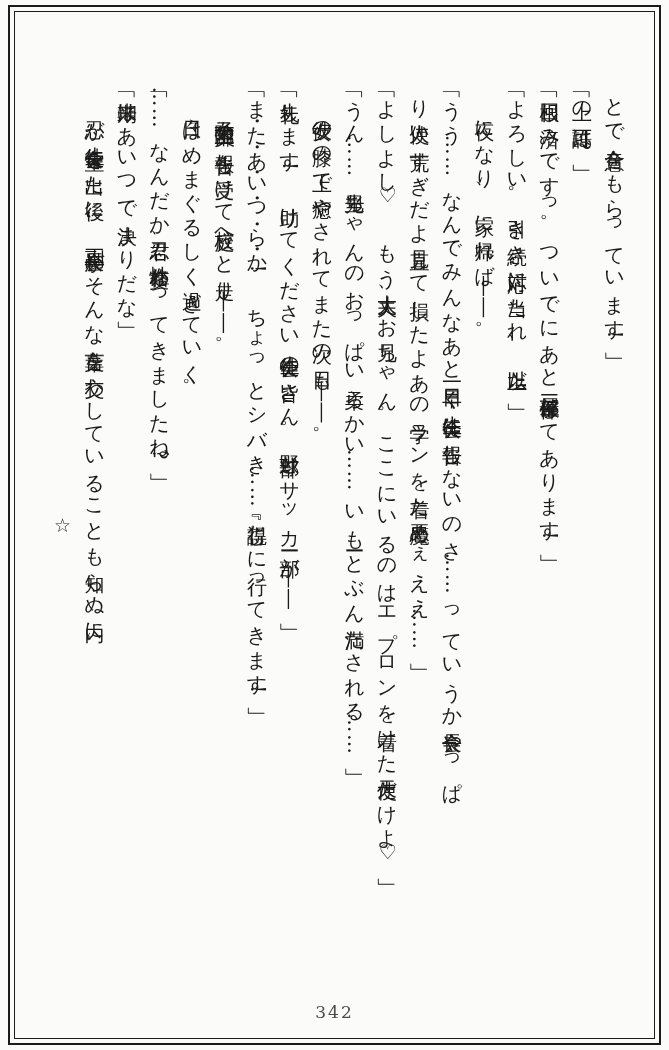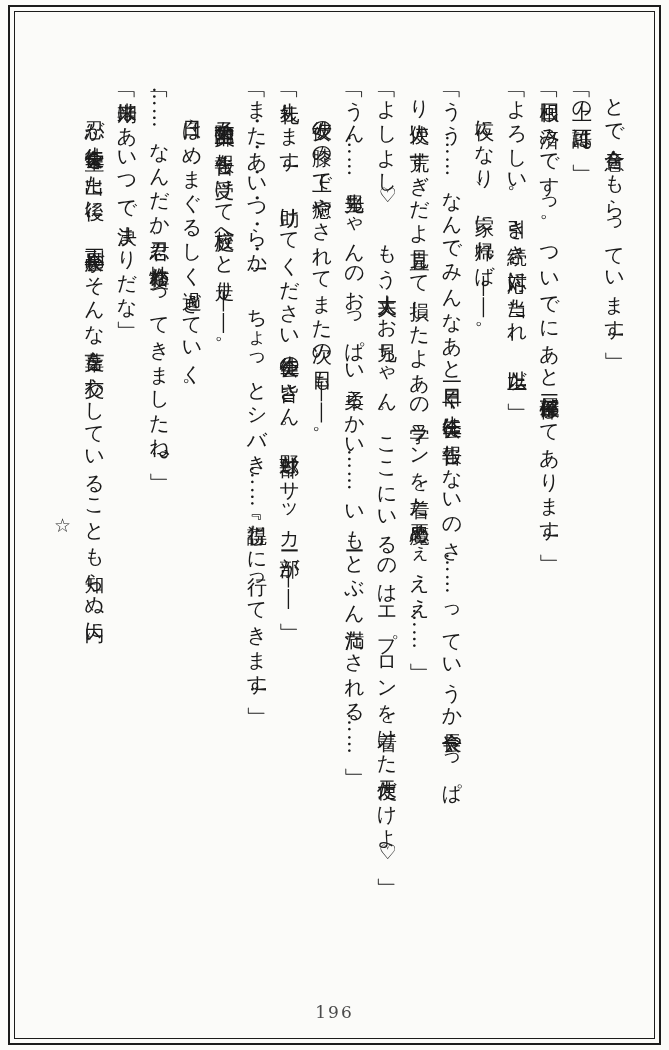--- a/index.html
+++ b/index.html
@@ -79,14 +79,14 @@
     <p class="line">「失礼します!　助けてください生徒会の皆さん。野球部とサッカー部が――」</p>
     <p class="line">「ま・た・あ・い・つ・ら・か!　ちょっとシバき……『説得』しに行ってきます!」</p>
     <p class="line para">女子陸上部員の報告を受けて校庭へと走り――。</p>
     <p class="line para">日々はめまぐるしく過ぎていく。</p>
     <p class="line">「……なんだか忍君、性格変わってきましたね?」</p>
     <p class="line">「来期はあいつで決まりだな」</p>
     <p class="line para">忍が生徒会室を出た後に、正副会長がそんな言葉を交わしていることも知らぬ内に。</p>
     <p class="line star-line">☆</p>
   </div>
 
-  <div class="page-number">196</div>
+  <div class="page-number">342</div>
 </div>
 
 </body></html>

